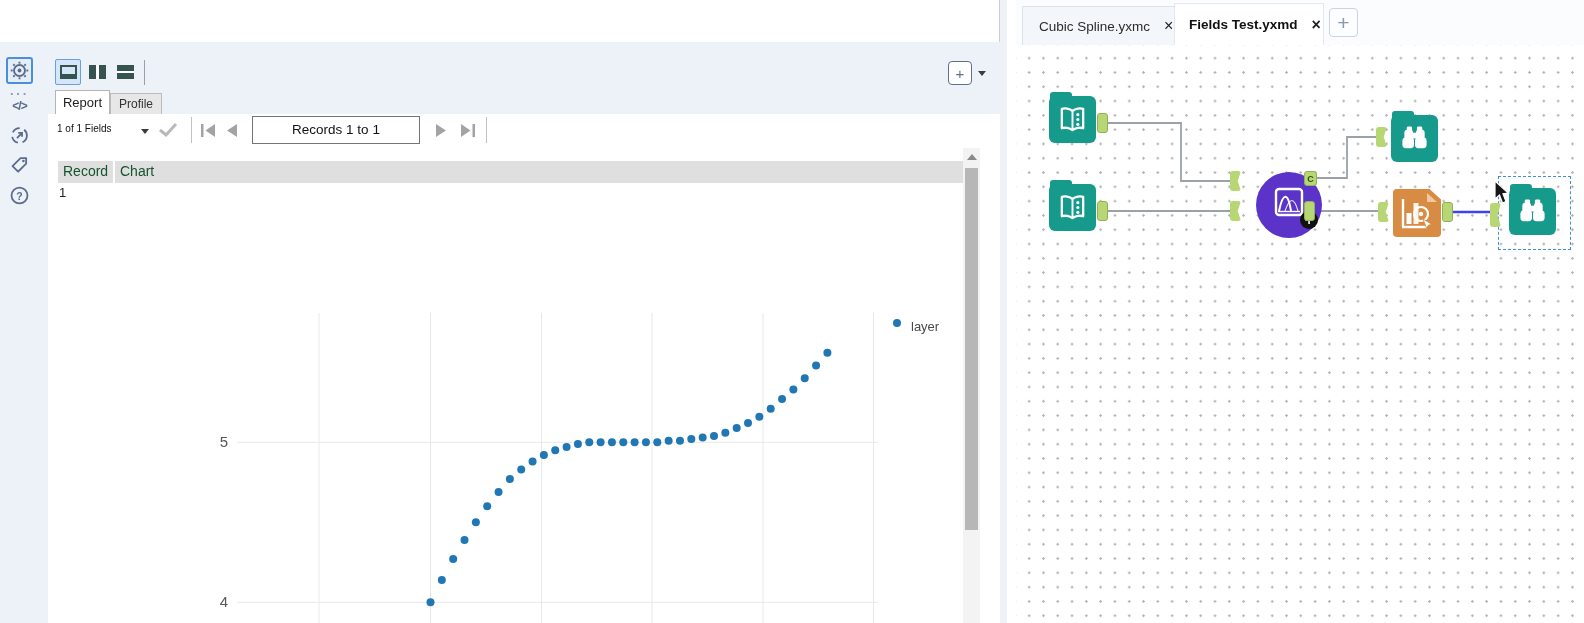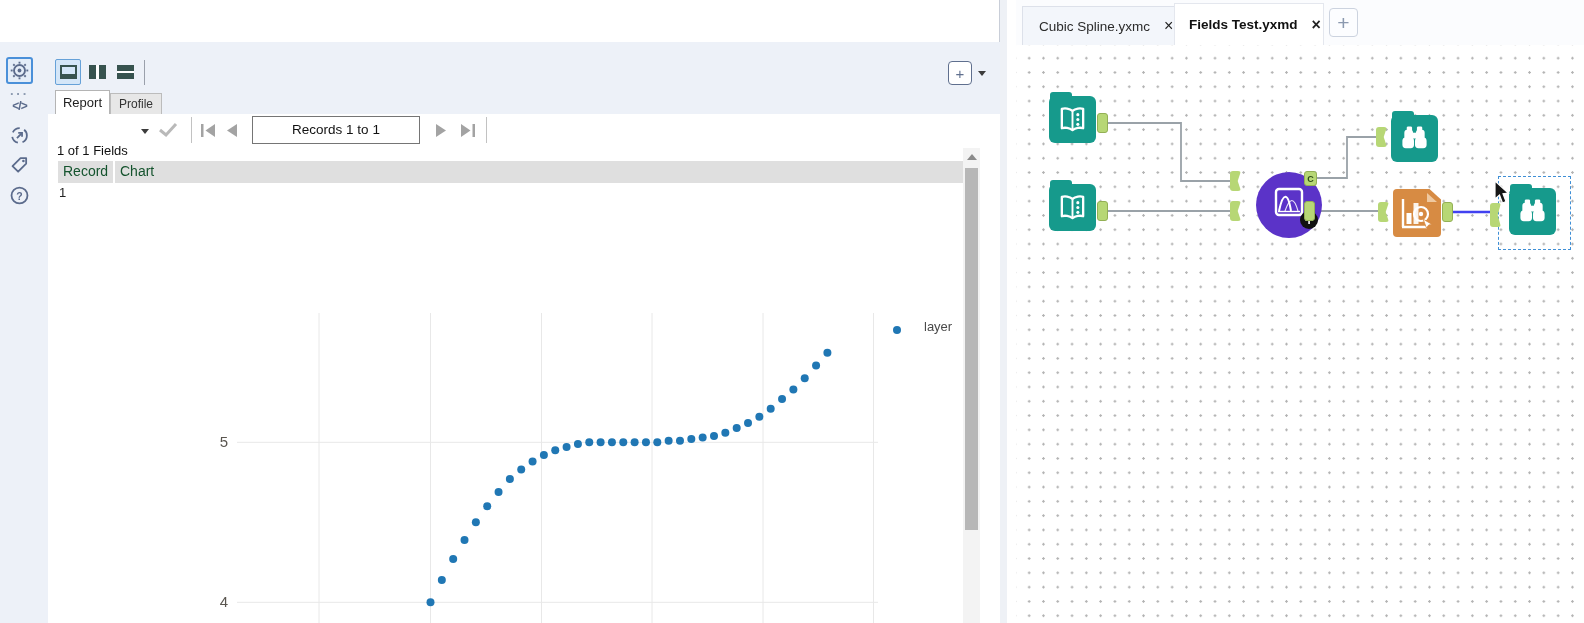--- a/index.html
+++ b/index.html
@@ -39,34 +39,34 @@
     border-right:4px solid transparent; border-top:5px solid #3c3c3c; }
 
   .vtab { position:absolute; text-align:center; cursor:pointer; font-size:13px; color:#222; }
   .vtab.active { left:55px; top:90px; width:55px; height:24px; line-height:23px;
     background:#fff; border:1px solid #b4b4b4; border-bottom:none; z-index:3; }
   .vtab.inactive { left:110px; top:93px; width:52px; height:21px; line-height:20px;
     background:#e7e7e7; border:1px solid #bcbcbc; border-bottom:none; font-size:12px; color:#333; }
 
   .sheet { position:absolute; left:48px; top:114px; width:952px; height:509px; background:#fff; }
 
-  .recnav-text { position:absolute; font-size:13px; color:#111;margin-top:20px; }
+  .recnav-text { position:absolute; font-size:10px; color:#111; }
   .nav-btn { position:absolute; cursor:pointer; }
   .records-box { position:absolute; left:204px; top:2px; width:168px; height:28px;
     border:1px solid #757575; background:#fff; text-align:center; line-height:26px;
     font-size:13.5px; color:#111; }
   .vsep { position:absolute; width:1px; height:26px; background:#c2c2c2; top:3px; }
 
   .thead-cell { position:absolute; top:47px; height:22px; background:#dfdfdf;
     font-size:14px; color:#14532d; padding:2px 0 0 5px; }
   .row-val { position:absolute; left:11px; top:71px; font-size:13px; color:#222; }
 
   .chart-svg { position:absolute; left:210px; top:290px; }
-  .legend { position:absolute; left:893px; top:319px; display:flex; align-items:flex-end;
-    gap:23px; cursor:pointer; }
+  .legend { position:absolute; left:893px; top:319px; display:flex; align-items:flex-start;
+    gap:10px; cursor:pointer; }
   .legend-dot { width:8px; height:8px; border-radius:50%; background:var(--point_blue); }
   .legend-label { font-size:13px; color:#4a4a4a; }
 
   .vscroll { position:absolute; left:963px; top:148px; width:17px; height:475px; background:#f3f3f3; }
   .vscroll-arrow { position:absolute; left:0; top:2px; width:17px; height:14px;
     display:flex; align-items:center; justify-content:center; cursor:pointer; }
   .arrow-up { width:0; height:0; border-left:5px solid transparent; border-right:5px solid transparent;
     border-bottom:6px solid #8a8a8a; }
   .vscroll-thumb { position:absolute; left:2px; top:20px; width:13px; height:362px;
     background:#b7b7b7; cursor:grab; }

